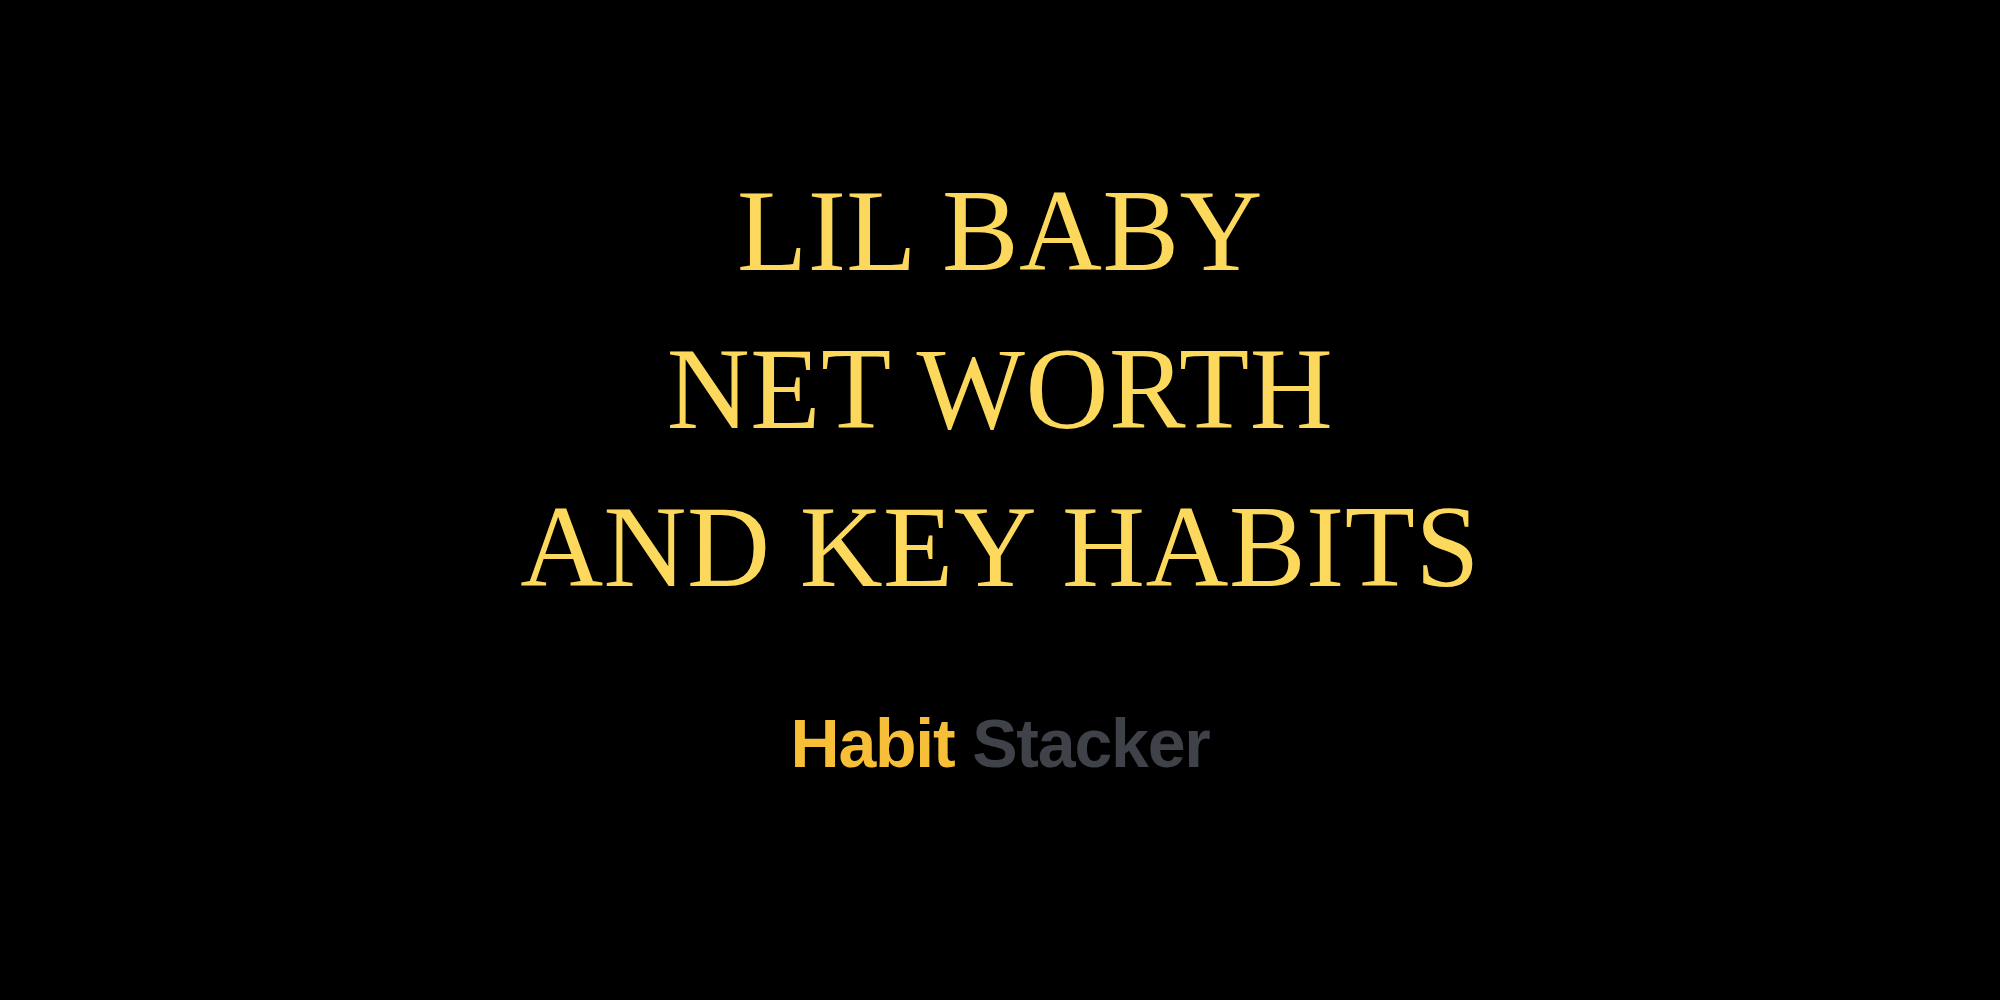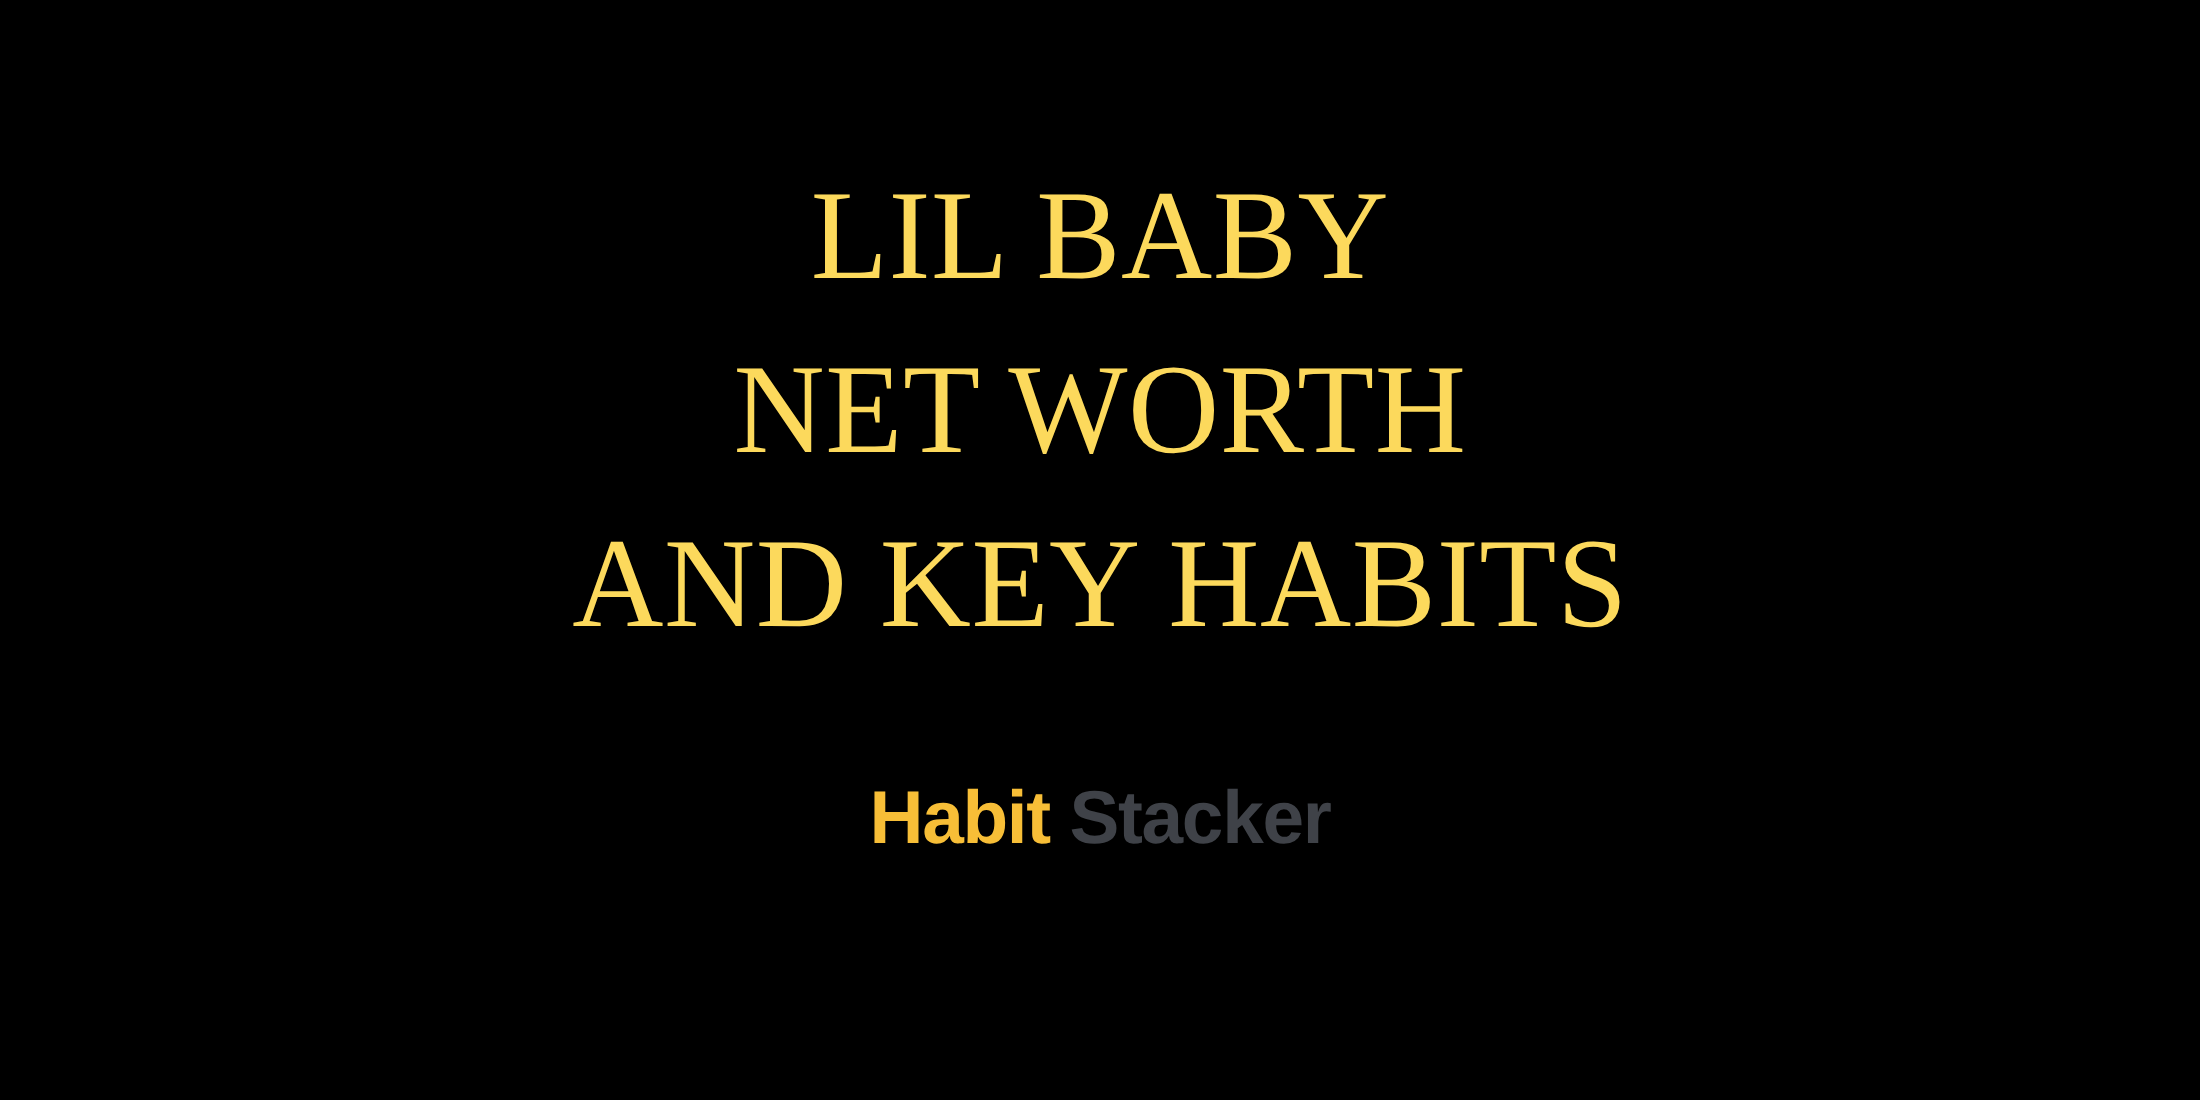--- a/index.html
+++ b/index.html
@@ -20,21 +20,21 @@
     width: 2000px;
     height: 1000px;
     background: #000000;
     box-sizing: border-box;
   }
 
   
   #title-block {
     position: absolute;
     left: 0;
-    top: 136px;
+    top: 152px;
     width: 2000px;
     text-align: center;
   }
 
   .title-line {
     display: block;
     font-family: "Liberation Serif", "DejaVu Serif", serif;
     font-weight: 400;
     font-size: 116px;
     line-height: 158px;

